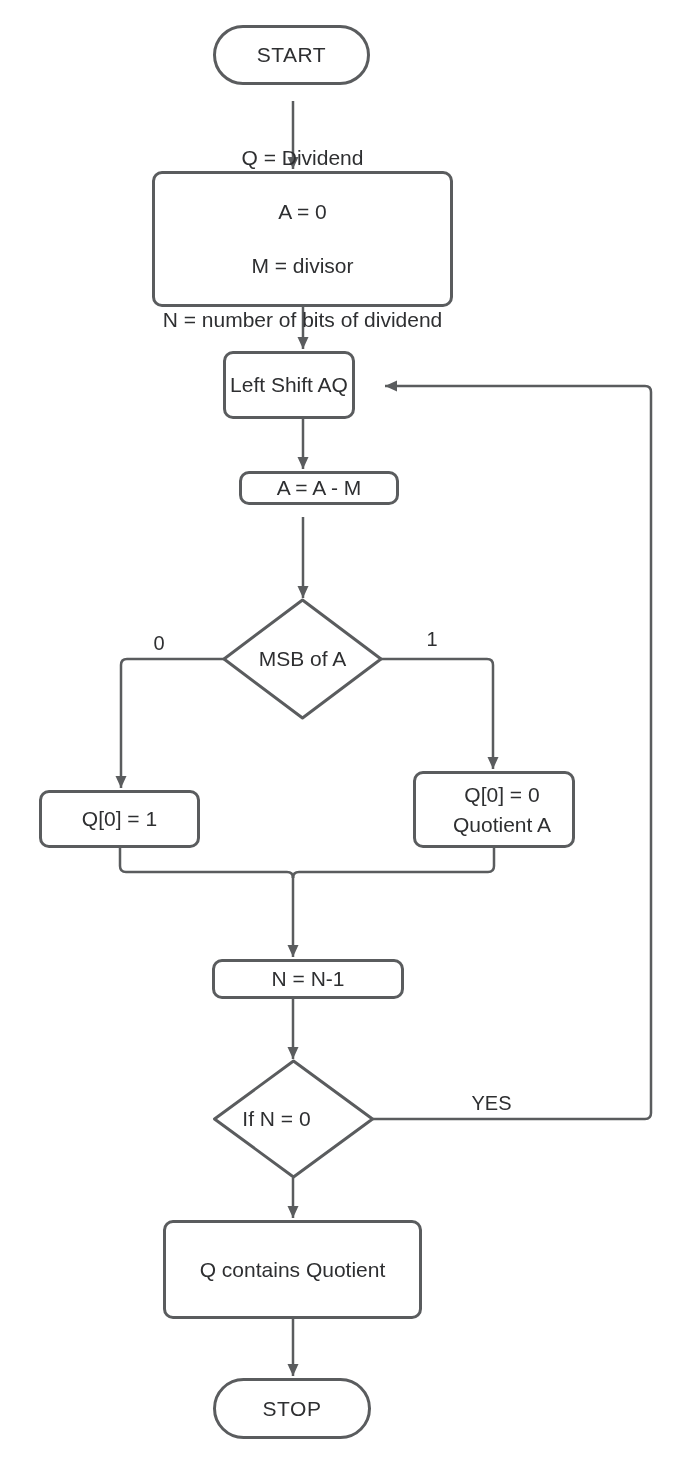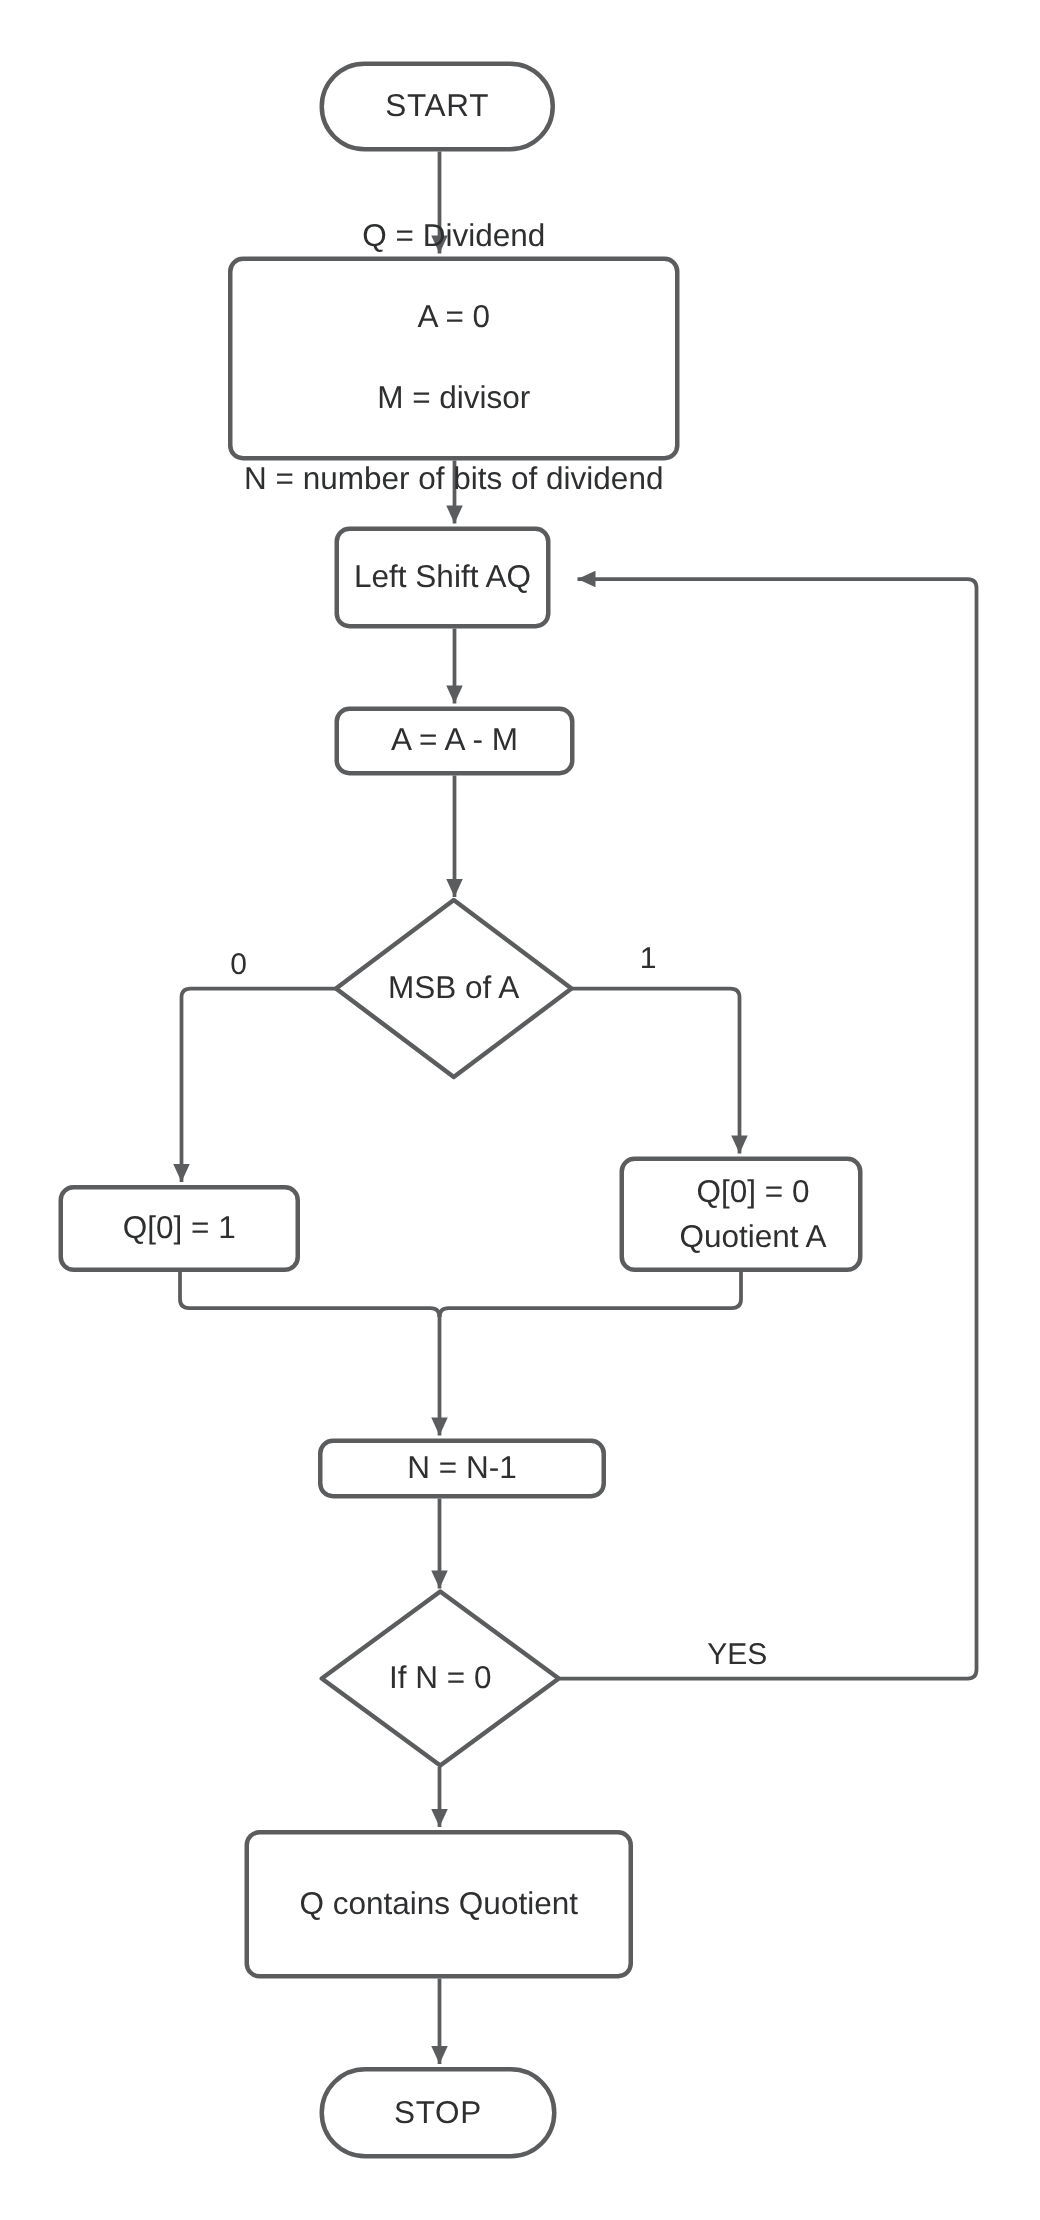--- a/index.html
+++ b/index.html
@@ -63,36 +63,36 @@
     <path class="edge" marker-end="url(#arrow)" d="M293,876 V957"></path>
     <path class="edge" marker-end="url(#arrow)" d="M293,999 V1059"></path>
     <path class="edge" marker-end="url(#arrow)" d="M293,1178 V1218"></path>
     <path class="edge" marker-end="url(#arrow)" d="M293,1319 V1376"></path>
     <path class="edge" marker-end="url(#arrow)" d="M373,1119 H645 Q651,1119 651,1113 V392 Q651,386 645,386 H385"></path>
 
     <polygon class="shape" points="302.5,600 381,659 302.5,718 224,659"></polygon>
     <polygon class="shape" points="293.5,1061 372.5,1119 293.5,1177 214.5,1119"></polygon>
   </svg>
 
-  <div class="node stadium" style="left:213px;top:41px;width:157px;height:60px;">
+  <div class="node stadium" style="left:213px;top:25px;width:157px;height:60px;">
     <span>START</span>
   </div>
 
   <div class="node" style="left:152px;top:171px;width:301px;height:136px;gap:20px;">
     <div class="init-line">Q = Dividend</div>
     <div class="init-line">A = 0</div>
     <div class="init-line">M = divisor</div>
     <div class="init-line">N = number of bits of dividend</div>
   </div>
 
-  <div class="node" style="left:223px;top:351px;width:144px;height:68px;text-align:center;">
+  <div class="node" style="left:223px;top:351px;width:132px;height:68px;text-align:center;">
     <span>Left Shift AQ</span>
   </div>
 
-  <div class="node" style="left:223px;top:471px;width:160px;height:46px;">
+  <div class="node" style="left:239px;top:471px;width:160px;height:34px;">
     <span>A = A - M</span>
   </div>
 
   <div class="overlay-label" style="left:232px;top:645px;width:141px;height:28px;">MSB of A</div>
 
   <div class="edge-label" style="left:139px;top:632px;width:40px;">0</div>
   <div class="edge-label" style="left:412px;top:628px;width:40px;">1</div>
 
   <div class="node" style="left:39px;top:790px;width:161px;height:58px;">
     <span>Q[0] = 1</span>
@@ -100,21 +100,21 @@
 
   <div class="node" style="left:413px;top:771px;width:162px;height:77px;padding-left:16px;">
     <div class="two-line">Q[0] = 0</div>
     <div class="two-line">Quotient A</div>
   </div>
 
   <div class="node" style="left:212px;top:959px;width:192px;height:40px;">
     <span>N = N-1</span>
   </div>
 
-  <div class="overlay-label" style="left:223px;top:1105px;width:141px;height:28px;text-align:right;">If N = 0</div>
+  <div class="overlay-label" style="left:206px;top:1105px;width:141px;height:28px;text-align:right;">If N = 0</div>
 
   <div class="edge-label" style="left:454px;top:1092px;width:75px;">YES</div>
 
   <div class="node" style="left:163px;top:1220px;width:259px;height:99px;">
     <span>Q contains Quotient</span>
   </div>
 
   <div class="node stadium" style="left:213px;top:1378px;width:158px;height:61px;">
     <span>STOP</span>
   </div>

